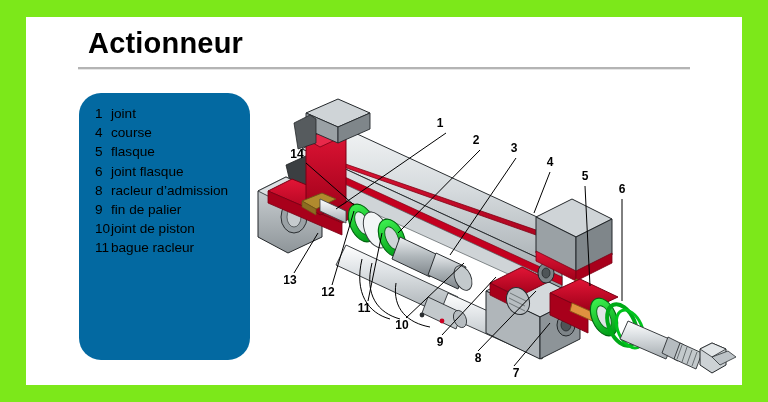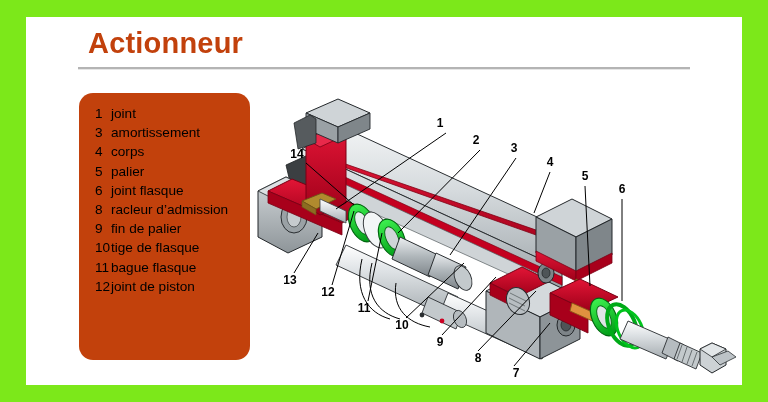--- a/index.html
+++ b/index.html
@@ -15,37 +15,37 @@
     left:26px;top:17px;
     width:716px;height:368px;
     background:#ffffff;
   }
   
   #page-title{
     position:absolute;
     left:62px;top:10px;
     font-size:29px;
     font-weight:bold;
-    color:#c2410c;
+    color:#000000;
     letter-spacing:0.2px;
     white-space:nowrap;
   }
   #title-rule{
     position:absolute;
     left:52px;top:50px;
     width:612px;height:3px;
     background:linear-gradient(to bottom,#b4b4b4 0%,#b4b4b4 55%,#e2e2e2 55%,#e8e8e8 100%);
   }
   
   #legend{
     position:absolute;
     left:53px;top:76px;
     width:171px;height:267px;
-    background:#c2410c;
-    border-radius:14px;
+    background:#0369a1;
+    border-radius:22px;
     box-sizing:border-box;
     padding:11px 0 0 16px;
   }
   .legend-item{
     font-size:13.6px;
     line-height:19.2px;
     color:#000;
     white-space:nowrap;
   }
   .legend-item .num{display:inline-block;min-width:16px;}
@@ -70,45 +70,39 @@
 <div id="slide">
 
   <div id="page-title">Actionneur</div>
   <div id="title-rule"></div>
 
   <div id="legend">
     <div class="legend-item">
       <span class="num">1</span><span>joint</span>
     </div>
     <div class="legend-item">
-      <span class="num">3</span><span>amortissement</span>
-    </div>
-    <div class="legend-item">
-      <span class="num">4</span><span>corps</span>
-    </div>
-    <div class="legend-item">
-      <span class="num">5</span><span>palier</span>
+      <span class="num">4</span><span>course</span>
+    </div>
+    <div class="legend-item">
+      <span class="num">5</span><span>flasque</span>
     </div>
     <div class="legend-item">
       <span class="num">6</span><span>joint flasque</span>
     </div>
     <div class="legend-item">
       <span class="num">8</span><span>racleur d’admission</span>
     </div>
     <div class="legend-item">
       <span class="num">9</span><span>fin de palier</span>
     </div>
     <div class="legend-item">
-      <span class="num">10</span><span>tige de flasque</span>
-    </div>
-    <div class="legend-item">
-      <span class="num">11</span><span>bague flasque</span>
-    </div>
-    <div class="legend-item">
-      <span class="num">12</span><span>joint de piston</span>
+      <span class="num">10</span><span>joint de piston</span>
+    </div>
+    <div class="legend-item">
+      <span class="num">11</span><span>bague racleur</span>
     </div>
   </div>
 
   <div id="figure">
   <svg width="492" height="298" viewBox="0 0 492 298" xmlns="http://www.w3.org/2000/svg">
     <defs>
       <linearGradient id="gBarrel" x1="0" y1="0" x2="0" y2="1">
         <stop offset="0%" stop-color="#f2f4f5"></stop>
         <stop offset="45%" stop-color="#d5dadd"></stop>
         <stop offset="100%" stop-color="#a9b0b4"></stop>

